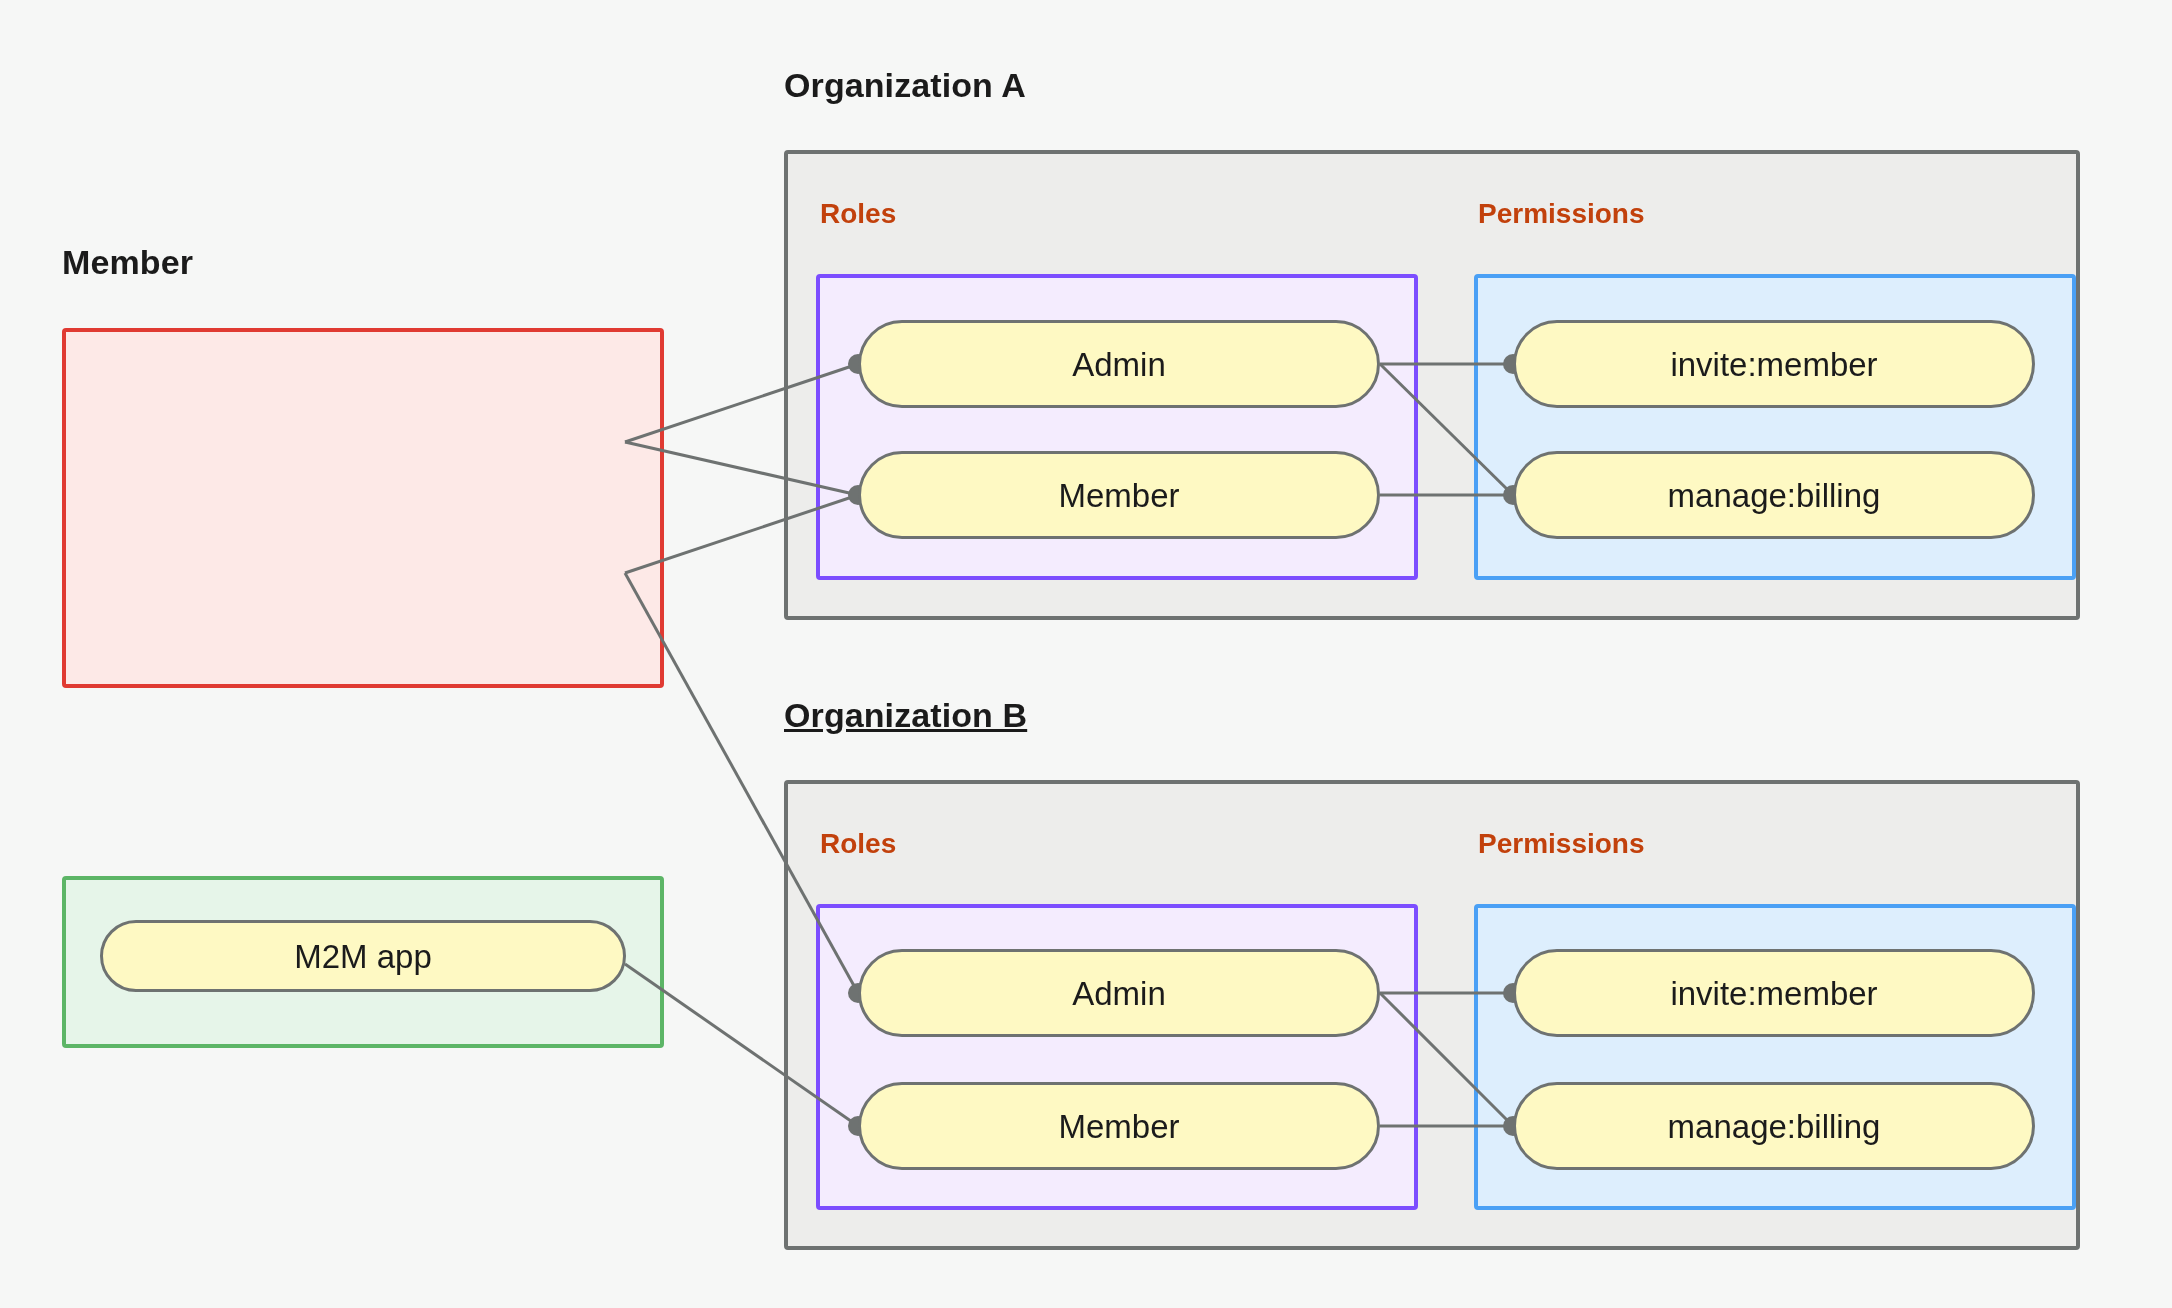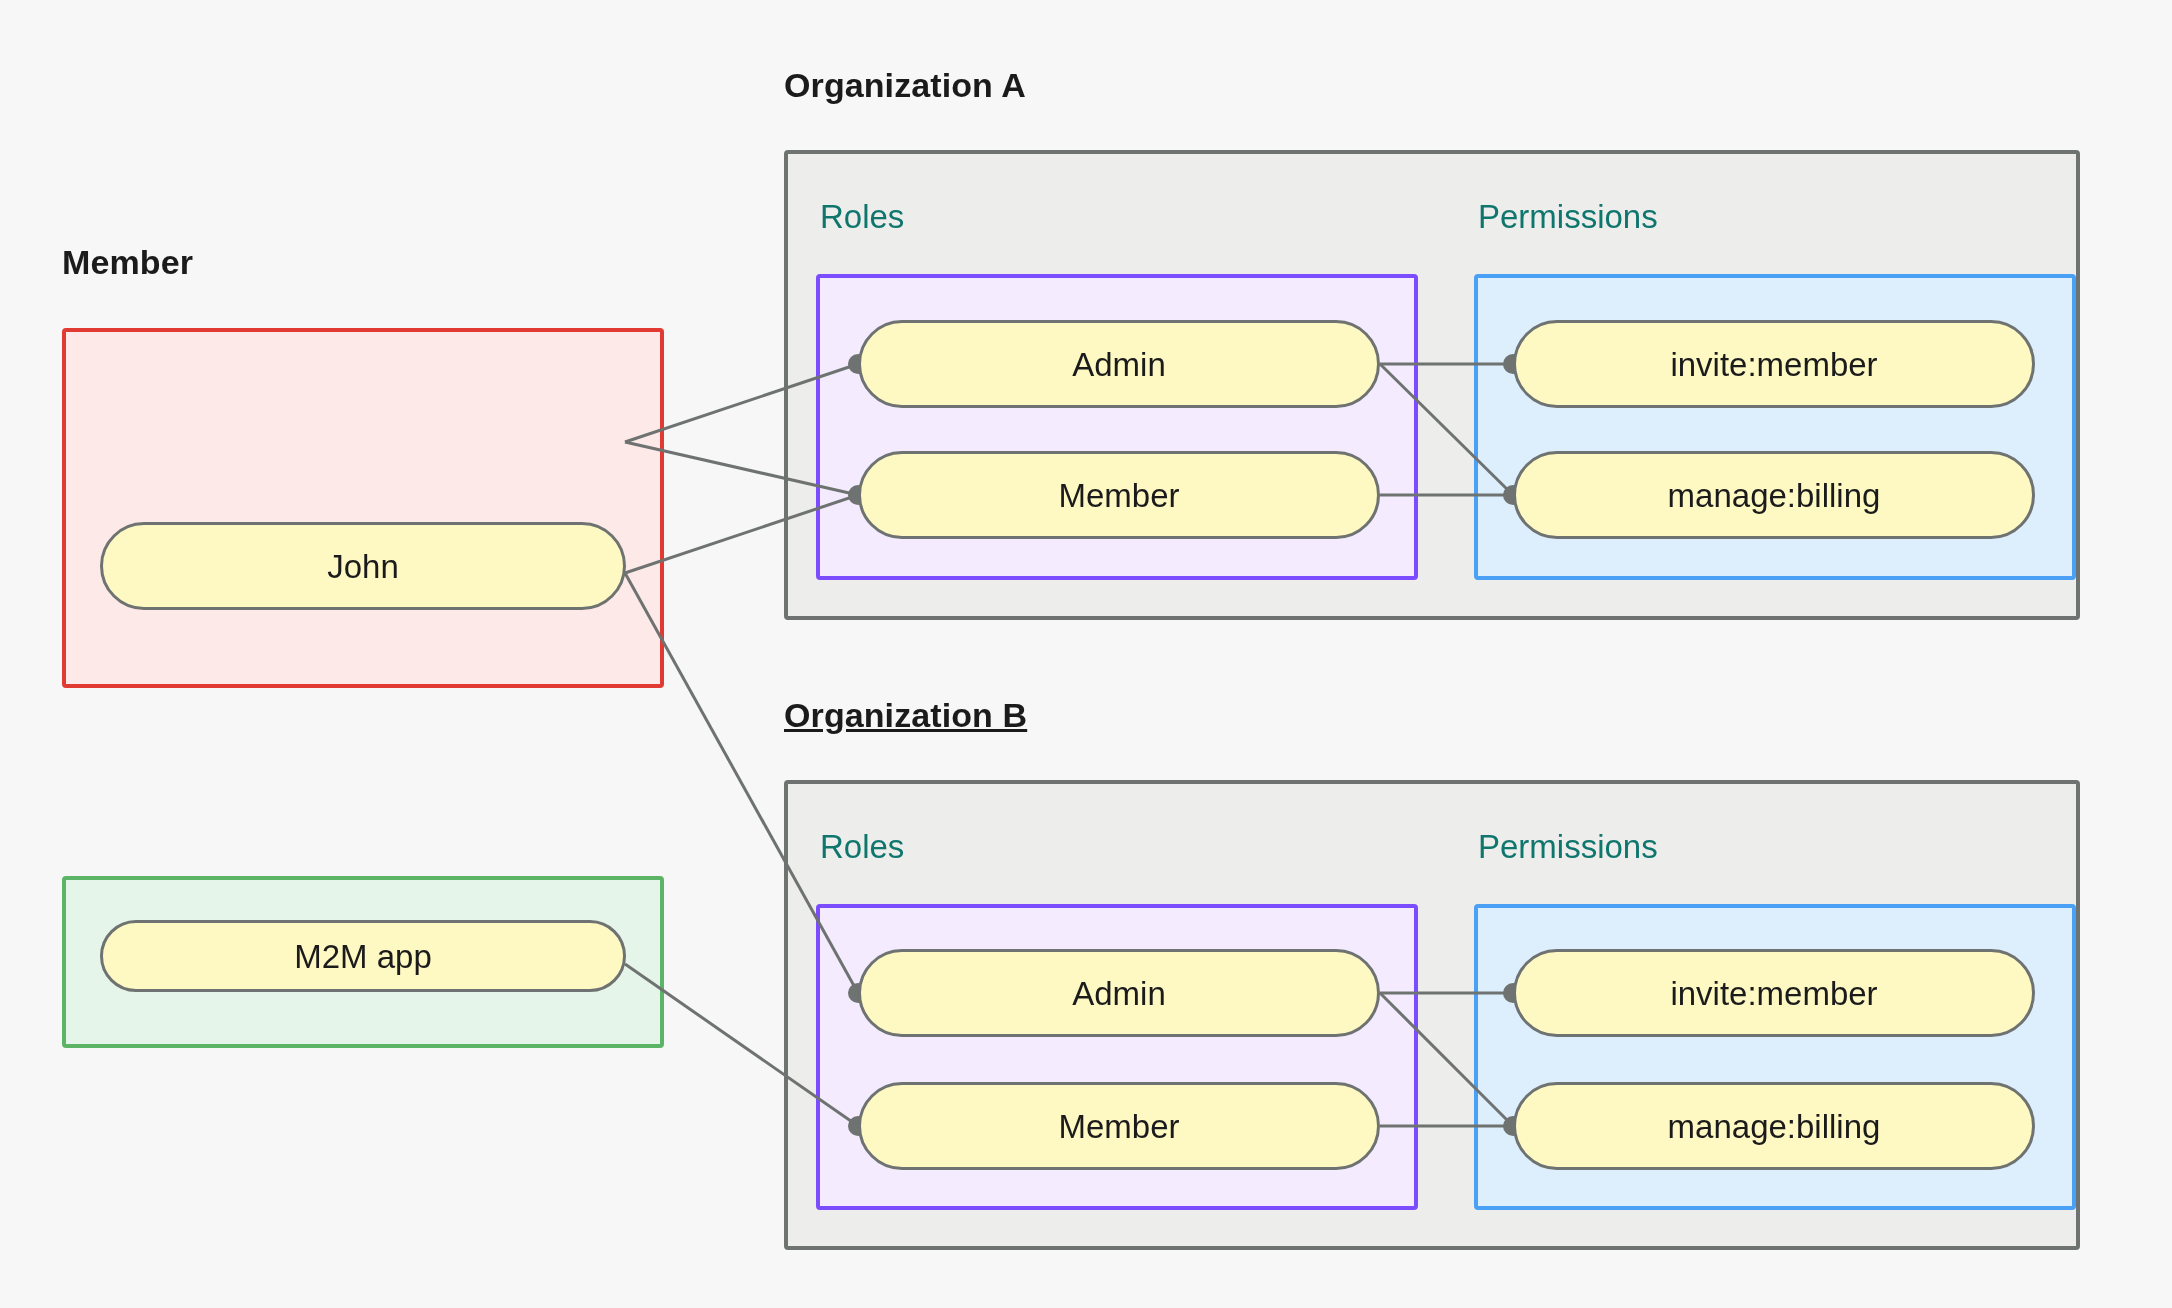--- a/index.html
+++ b/index.html
@@ -73,23 +73,23 @@
     justify-content: center;
     color: #1b1b1b;
     font-size: 33px;
     font-weight: 400;
     white-space: nowrap;
     line-height: 1;
   }
 
   
   .subhead {
-    color: #0f766e;
-    font-size: 33px;
-    font-weight: 400;
+    color: #c2410c;
+    font-size: 28px;
+    font-weight: 700;
     white-space: nowrap;
     line-height: 1;
   }
 
   
   #edges {
     position: absolute;
     left: 0; top: 0;
     width: 2172px;
     height: 1308px;
@@ -142,23 +142,20 @@
     <circle cx="858" cy="1126" r="10"></circle>
     <circle cx="1513" cy="993" r="10"></circle>
     <circle cx="1513" cy="1126" r="10"></circle>
   </svg>
 
   <div class="abs caption" style="left:62px; top:245px;">Member</div>
 
   <div class="abs group group-users" style="left:62px; top:328px; width:602px; height:360px; z-index:2;"></div>
 
 
-  <div class="abs node" style="left:100px; top:522px; width:526px; height:88px; z-index:8;">
-    <span>John</span>
-  </div>
 
 
   <div class="abs group group-m2m" style="left:62px; top:876px; width:602px; height:172px; z-index:2;"></div>
 
   <div class="abs node" style="left:100px; top:920px; width:526px; height:72px; z-index:8;">
     <span>M2M app</span>
   </div>
 
   <div class="abs caption" style="left:784px; top:68px;">Organization A</div>
 

